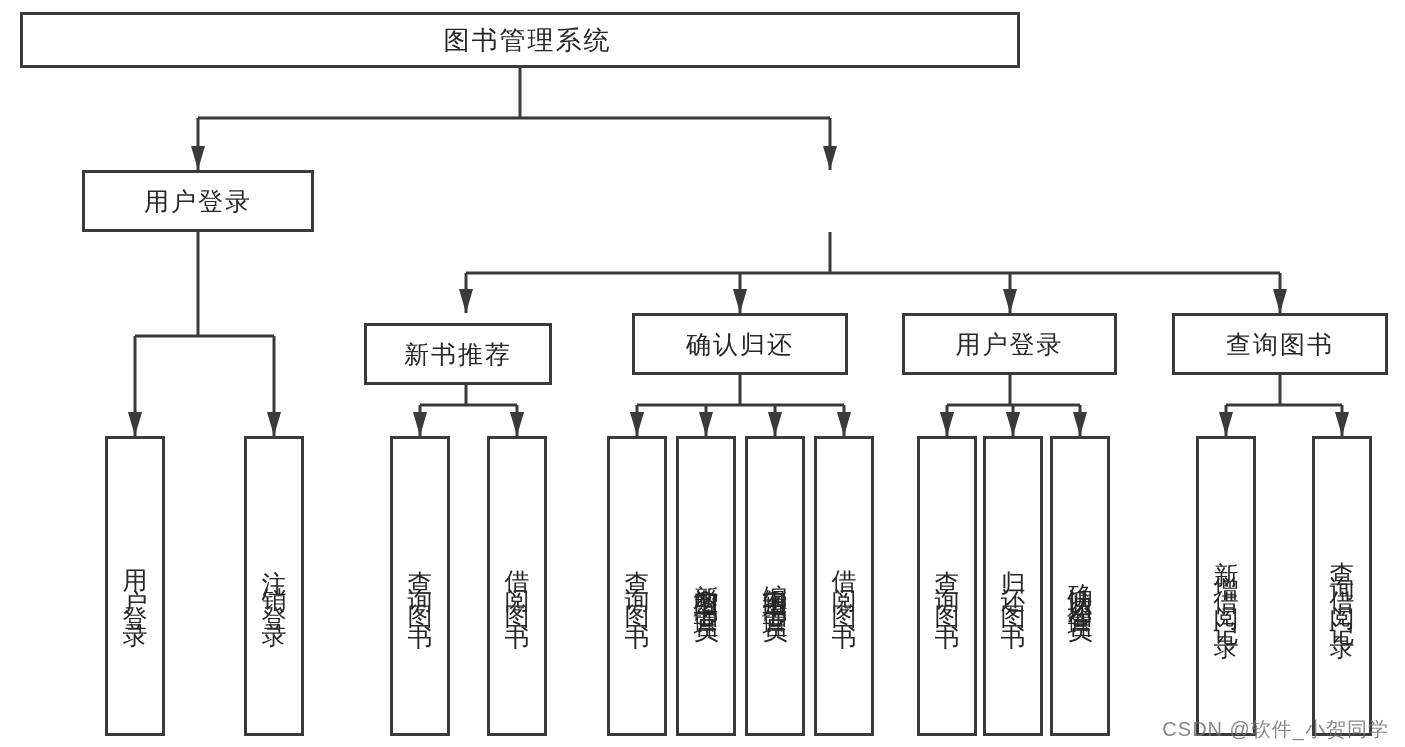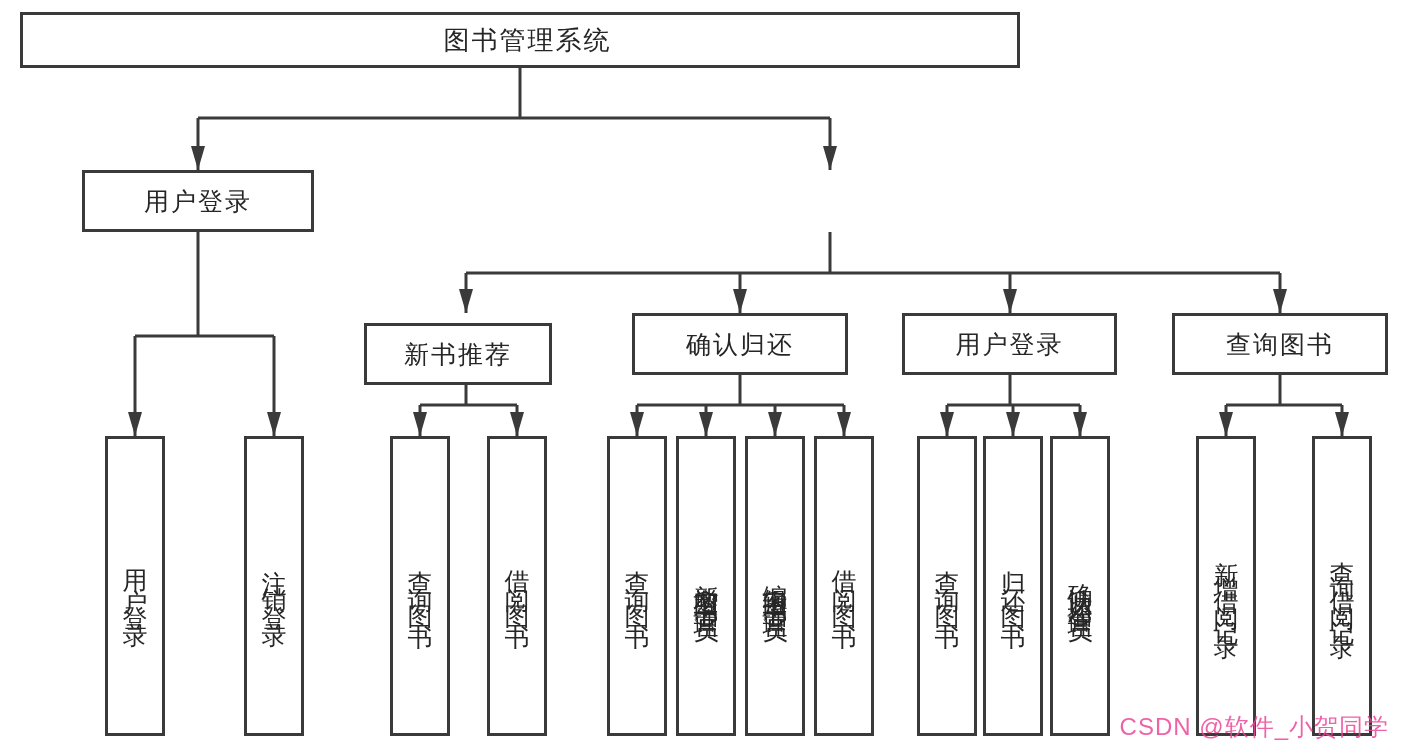--- a/index.html
+++ b/index.html
@@ -17,21 +17,21 @@
   }
   .hlabel{font-size:25px;color:var(--text);letter-spacing:2px;white-space:nowrap;}
   .root .hlabel{font-size:26px;margin-left:15px;}
   .leaf{width:60px;height:300px;top:436px;}
   .vlabel{
     writing-mode:vertical-rl;text-orientation:mixed;
     font-size:25px;color:var(--text);line-height:1;white-space:nowrap;
   }
   .watermark{
     position:absolute;right:16px;bottom:4px;z-index:5;
-    font-size:24px;color:#ec4899;opacity:.85;letter-spacing:1px;white-space:nowrap;
+    font-size:20px;color:#737373;opacity:.85;letter-spacing:1px;white-space:nowrap;
   }
 </style>
 </head>
 <body style="--line: #3a3a3a; --text: #262626;">
 
 <div id="stage">
 
   <svg id="wires" width="1405" height="747" viewBox="0 0 1405 747">
     <defs>
       <marker id="arr" viewBox="0 0 28 18" refX="26" refY="9" markerWidth="28" markerHeight="18" markerUnits="userSpaceOnUse" orient="auto">

